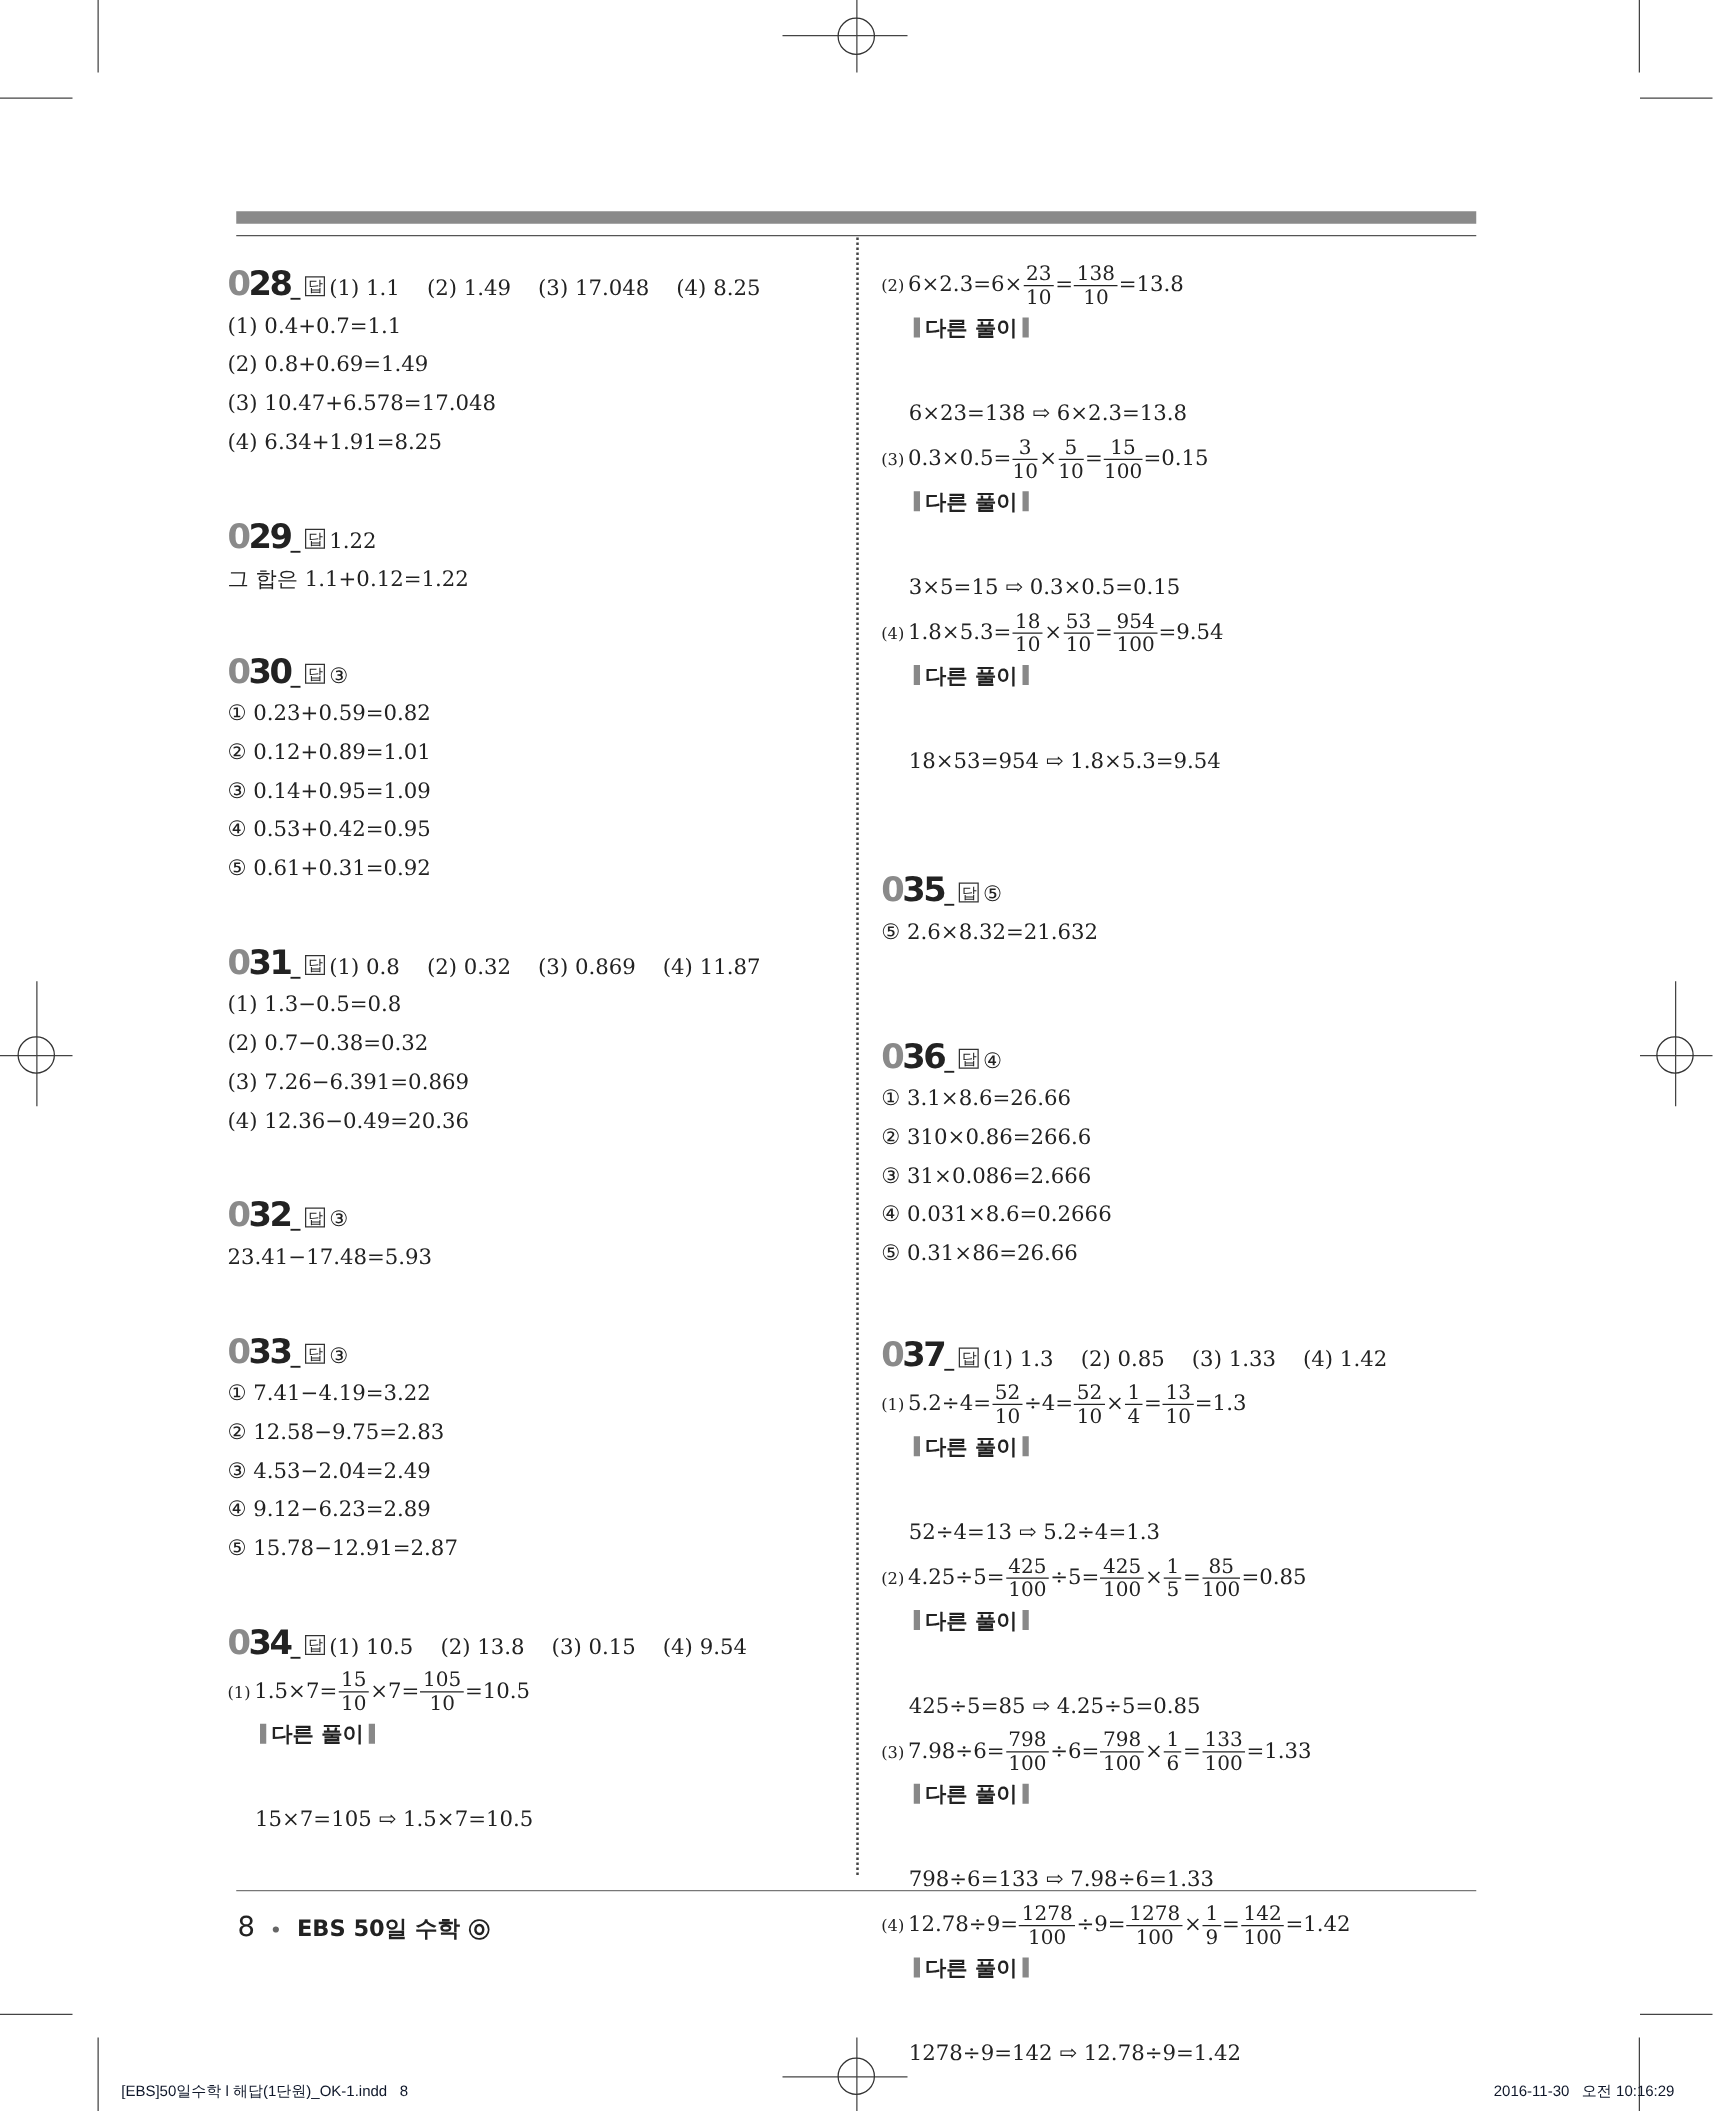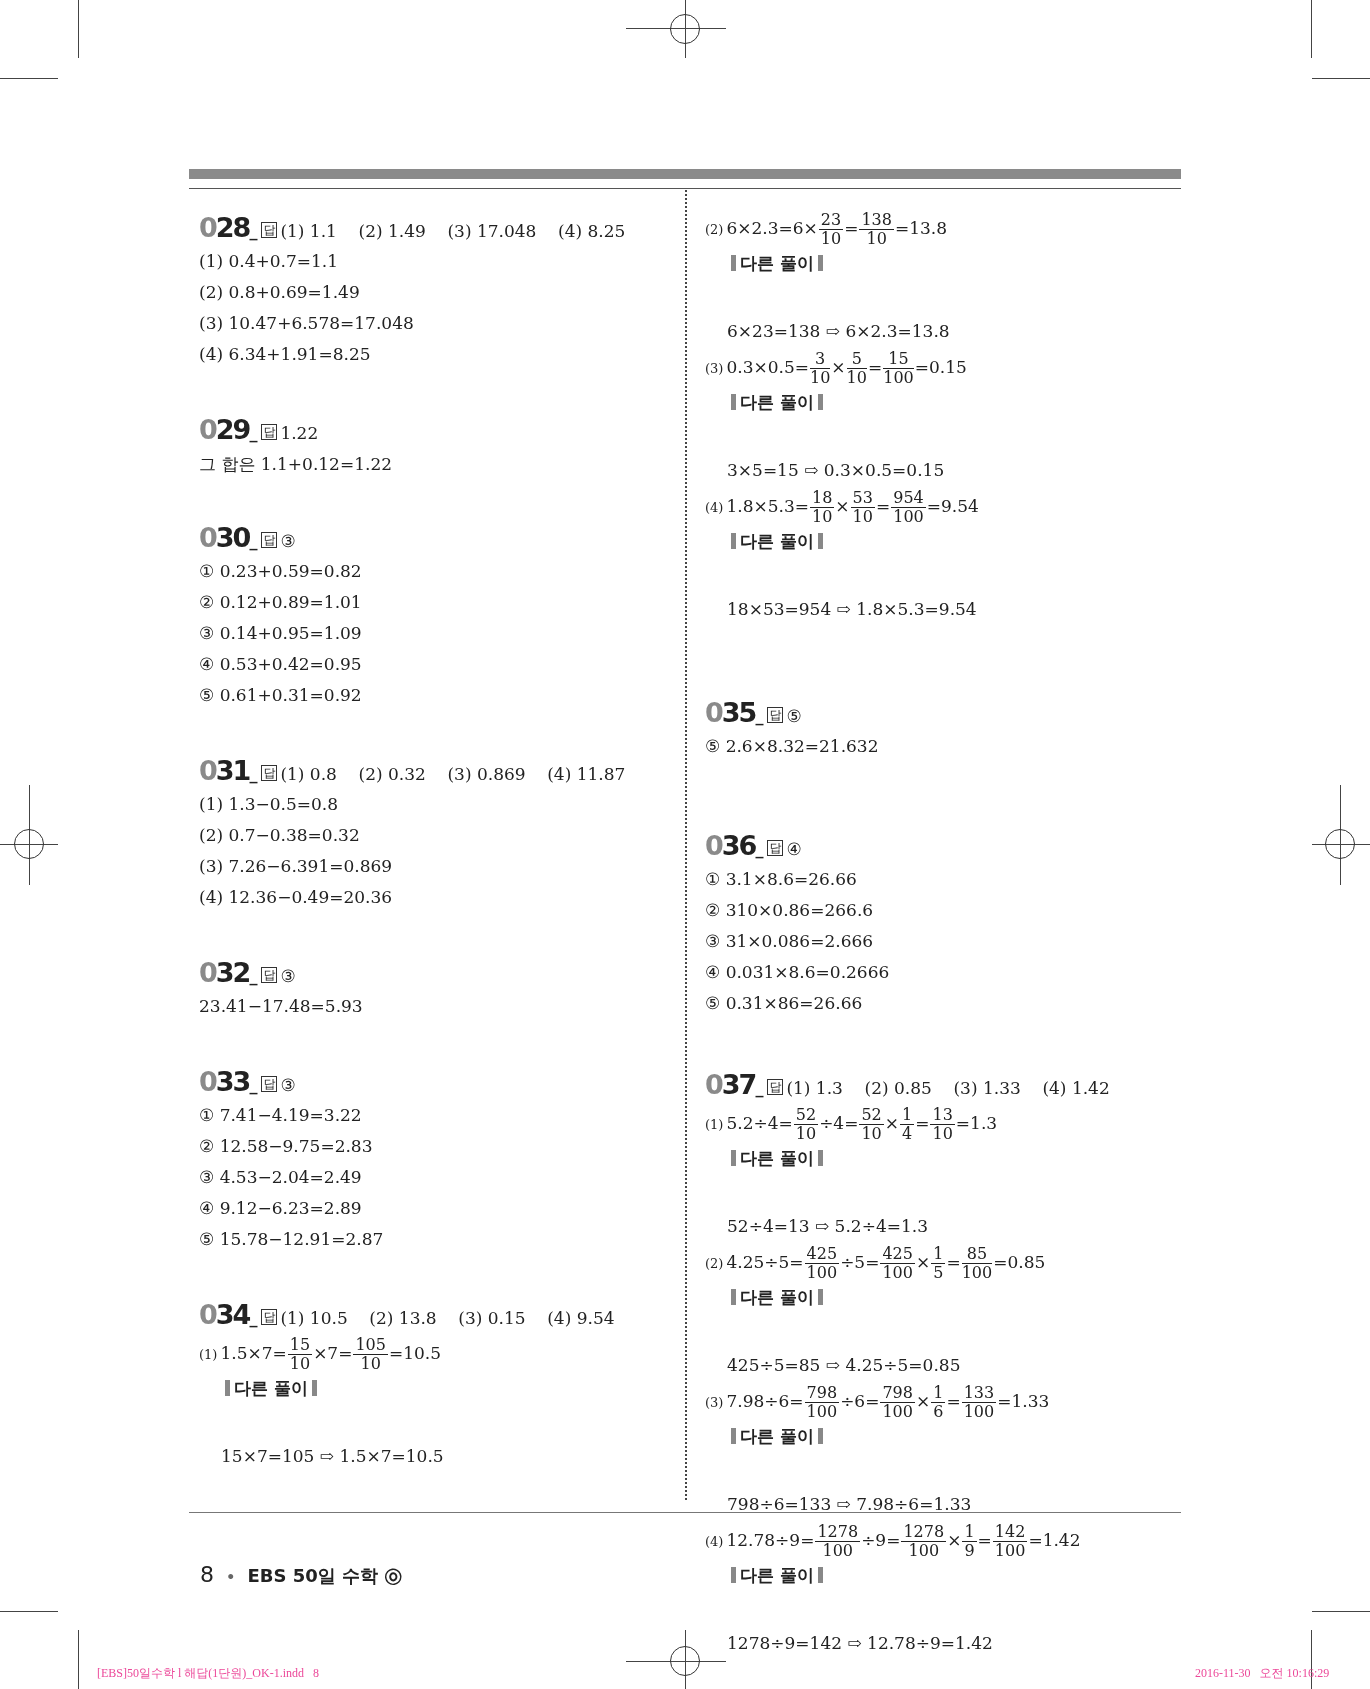--- a/index.html
+++ b/index.html
@@ -18,23 +18,23 @@
   .ans-icon{display:inline-block;border:1px solid #333;font-family:"DejaVu Sans",sans-serif;font-size:12px;line-height:14px;padding:0 1px;margin:0 3px 0 4px;vertical-align:3px;}
   .hdr{height:36px;line-height:36px;white-space:nowrap;}
   .paren{font-size:13px;margin-right:3px;}
   .alt{font-family:"DejaVu Sans","Liberation Sans",sans-serif;font-weight:bold;font-size:17px;margin-left:22px;}
   .alt .bar{display:inline-block;width:5px;height:16px;background:#888;vertical-align:-2px;margin:0 4px;}
   .indent{margin-left:22px;margin-top:37px;}
   .frac{display:inline-block;vertical-align:middle;text-align:center;line-height:18px;font-size:16px;margin:0 1px;}
   .frac span{display:block;}
   .frac .n{border-bottom:1px solid #222;padding:0 2px;}
   .eqline{height:40px;line-height:40px;white-space:nowrap;}
-  .footer{position:absolute;left:200px;top:1530px;font-family:"DejaVu Sans","Liberation Sans",sans-serif;font-size:18px;font-weight:bold;margin-top:32px;}
+  .footer{position:absolute;left:190px;top:1530px;font-family:"DejaVu Sans","Liberation Sans",sans-serif;font-size:18px;font-weight:bold;}
   .footer .pg{font-weight:normal;font-size:22px;}
-  .slug{position:absolute;top:1665px;font-family:Liberation Serif, serif;font-size:12px;color:#ec4899;}
+  .slug{position:absolute;top:1665px;font-family:Liberation Sans, sans-serif;font-size:12px;color:#0f172a;}
 </style>
 </head>
 <body>
 
 <div class="mark-line" style="left:78px;top:0;width:1px;height:58px;"></div>
 <div class="mark-line" style="left:1311px;top:0;width:1px;height:58px;"></div>
 <div class="mark-line" style="left:0;top:78px;width:58px;height:1px;"></div>
 <div class="mark-line" style="left:1312px;top:78px;width:58px;height:1px;"></div>
 <div class="mark-line" style="left:0;top:1611px;width:58px;height:1px;"></div>
 <div class="mark-line" style="left:1312px;top:1611px;width:58px;height:1px;"></div>
@@ -55,21 +55,21 @@
 
 <div class="mark-line" style="left:1312px;top:844px;width:58px;height:1px;"></div>
 <div class="mark-line" style="left:1340px;top:785px;width:1px;height:100px;"></div>
 <div class="reg" style="left:1325px;top:829px;"></div>
 
 <div class="topbar"></div>
 <div class="topline"></div>
 <div class="divider"></div>
 <div class="botline"></div>
 
-<div class="col" style="left:199px;top:210px;width:480px;">
+<div class="col" style="left:182px;top:210px;width:480px;">
 
   <div class="hdr">
     <span class="pnum"><span class="z">0</span><span>28</span><span class="u">_</span></span><span class="ans-icon">답</span><span style="white-space:pre">(1) 1.1    (2) 1.49    (3) 17.048    (4) 8.25</span>
   </div>
   <div class="line">(1) 0.4+0.7=1.1</div>
   <div class="line">(2) 0.8+0.69=1.49</div>
   <div class="line">(3) 10.47+6.578=17.048</div>
   <div class="line">(4) 6.34+1.91=8.25</div>
   <div style="height:42px"></div>
 

